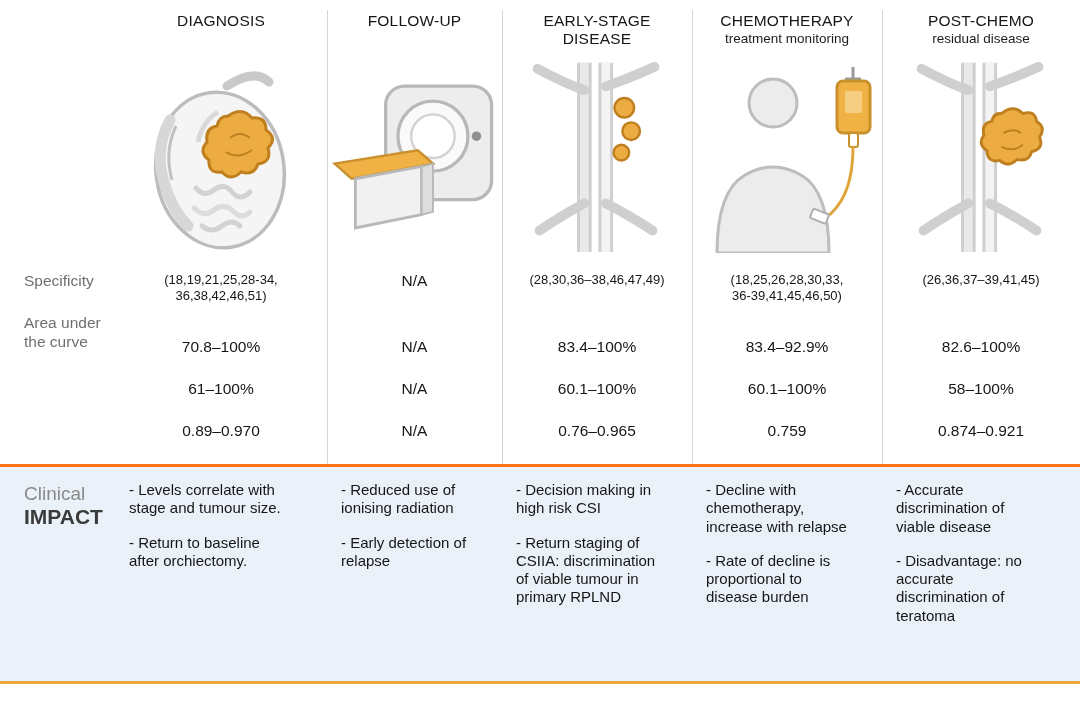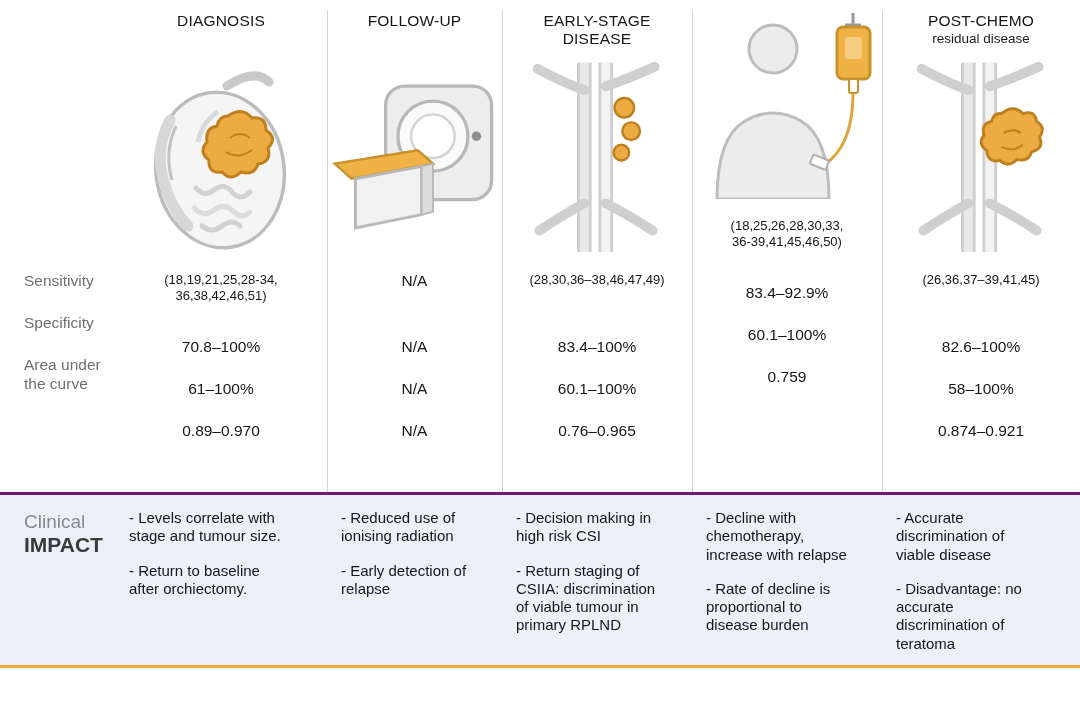--- a/index.html
+++ b/index.html
@@ -26,43 +26,42 @@
   .sec.auc  { height: 82px; padding-top: 12px; }
   .value { text-align: center; font-size: 15.5px; line-height: 1.2; }
   .value.small { font-size: 13px; line-height: 1.25; }
   .pre { white-space: pre-line; }
   .label-col .sec { display: block; }
   .label { color: #6f6f6f; font-size: 15.5px; line-height: 1.2; padding-left: 24px; text-align: left; }
   .label-col .sec.rowv { display: flex; align-items: center; justify-content: flex-start; }
   .label-col .sec.auc { padding-right: 10px; }
   .divider { position: absolute; top: 10px; width: 1px; height: 482px; background: #d4d4d4; }
   .impact-band {
-    position: absolute; left: 0; top: 492px; width: 1080px; height: 176px;
+    position: absolute; left: 0; top: 464px; width: 1080px; height: 220px;
     background: #eaf1f8;
-    border-top: 3px solid #701a75;
+    border-top: 3px solid #f97316;
     border-bottom: 3px solid #f0a73e;
   }
   .impact-label { padding: 16px 0 0 24px; }
   .impact-label .clin { font-size: 19px; color: #8a8a8a; line-height: 1.15; }
   .impact-label .imp  { font-size: 21px; color: #3a3a3a; font-weight: bold; line-height: 1.15; }
   .impact-cell { padding: 14px 34px 0 14px; font-size: 15px; line-height: 1.22; }
   .impact-cell p { margin: 0 0 16px 0; }
   svg { display: block; }
 </style>
 </head>
 <body>
 
 <div class="fig">
 
   <div class="grid top-grid">
 
     <div class="col label-col">
       <div class="sec header"></div>
       <div class="sec illo"></div>
-      <div class="sec rowv label">Sensitivity</div>
       <div class="sec rowv label">Specificity</div>
       <div class="sec auc label">Area under the curve</div>
     </div>
 
     <div class="col">
       <div class="sec header">
         <div class="h-title">DIAGNOSIS</div>
       </div>
       <div class="sec illo">
         <svg width="178" height="198" viewBox="0 0 178 198">
@@ -125,20 +124,24 @@
           <circle cx="100" cy="98" r="8" fill="#ECAC41" stroke="#C07F1E" stroke-width="2.5"></circle>
         </svg>
       </div>
       <div class="sec refs value small pre">(28,30,36–38,46,47,49)</div>
       <div class="sec rowv value">83.4–100%</div>
       <div class="sec rowv value">60.1–100%</div>
       <div class="sec auc value">0.76–0.965</div>
     </div>
 
     <div class="col">
+      <div class="sec header">
+        <div class="h-title">CHEMOTHERAPY</div>
+        <div class="h-sub">treatment monitoring</div>
+      </div>
       <div class="sec illo">
         <svg width="185" height="192" viewBox="0 0 185 192">
           <circle cx="78" cy="42" r="24" fill="#ececec" stroke="#bdbdbd" stroke-width="3"></circle>
           <path d="M22 192 Q22 130 50 114 Q64 106 78 106 Q92 106 106 114 Q134 130 134 192 Z" fill="#ececec" stroke="#bdbdbd" stroke-width="3"></path>
           <path d="M158 6 L158 18 M150 18 h16" stroke="#9a9a9a" stroke-width="3" fill="none"></path>
           <rect x="142" y="20" width="33" height="52" rx="6" fill="#F0B245" stroke="#C8912B" stroke-width="3"></rect>
           <rect x="150" y="30" width="17" height="22" rx="2" fill="#F6CE83"></rect>
           <rect x="154" y="72" width="9" height="14" rx="2" fill="#ffffff" stroke="#C8912B" stroke-width="2"></rect>
           <path d="M158 86 Q158 120 146 140 Q136 156 126 158" fill="none" stroke="#DFA43C" stroke-width="3"></path>
           <rect x="116" y="150" width="17" height="10" rx="2" fill="#ffffff" stroke="#b0b0b0" stroke-width="2" transform="rotate(22 124 155)"></rect>

